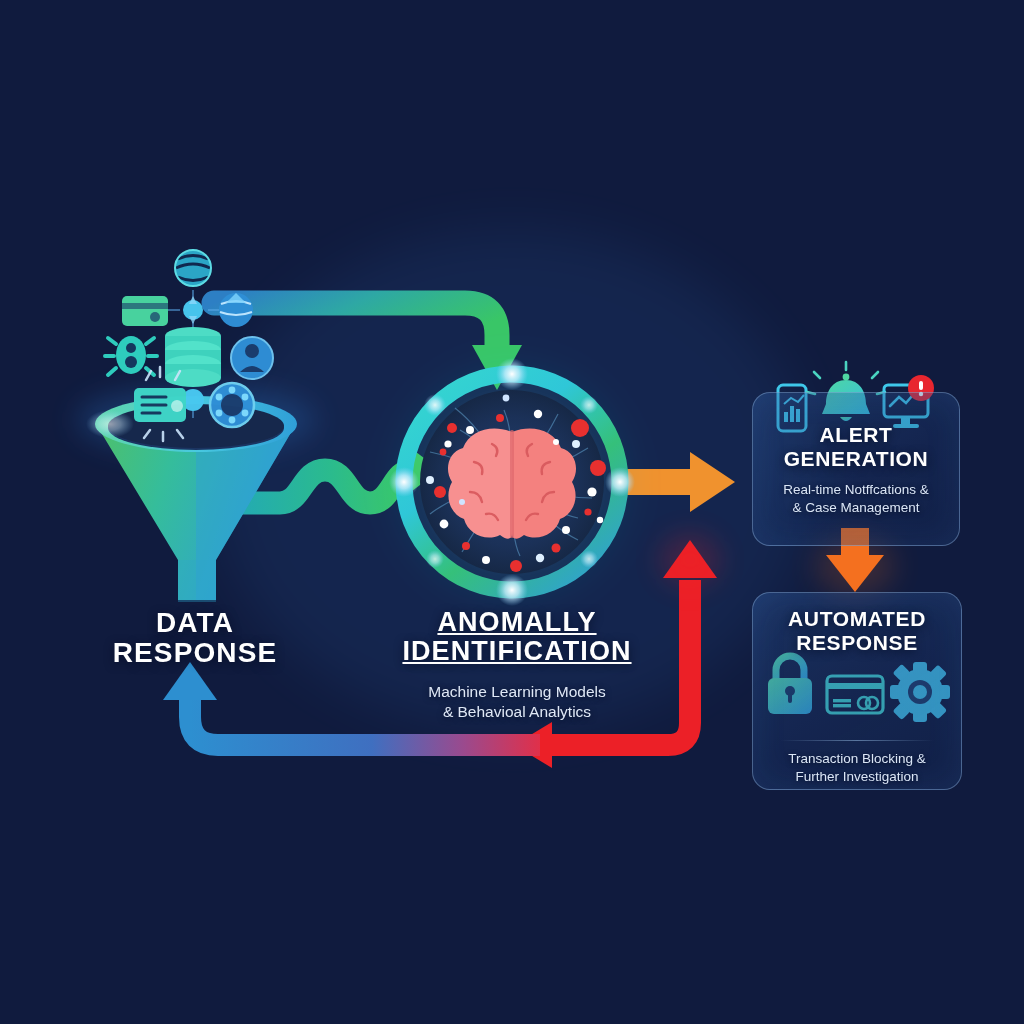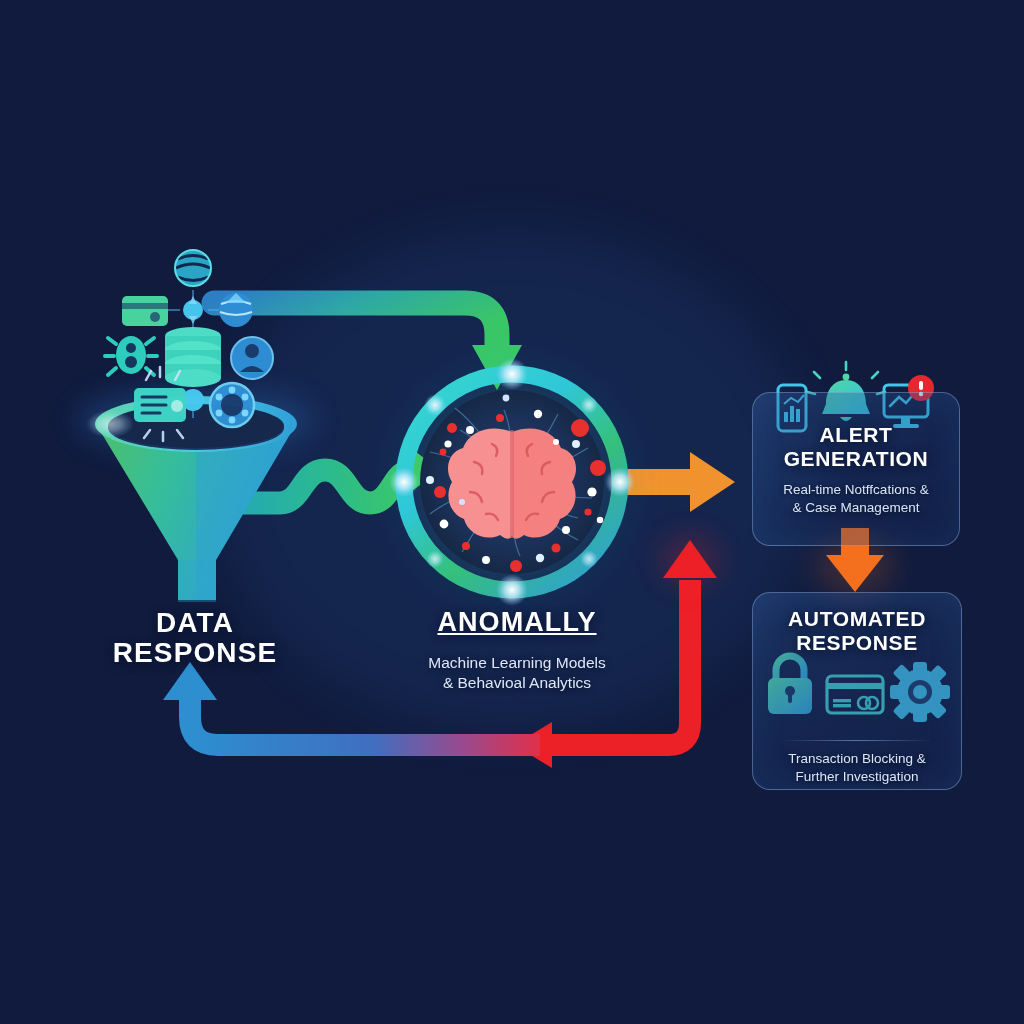--- a/index.html
+++ b/index.html
@@ -425,20 +425,21 @@
   <div class="label" id="lbl-ingestion">
     <div class="t1">
       <div>DATA</div>
       <div>RESPONSE</div>
     </div>
   </div>
 
   <div class="label" id="lbl-anomaly">
     <div class="t1">
       <div>ANOMALLY</div>
+      <div>IDENTIFICATION</div>
     </div>
     <div class="t2">
       <div>Machine Learning Models</div>
       <div>&amp; Behavioal Analytics</div>
     </div>
   </div>
 
   <div class="card" id="card-response">
     <div class="t1">
       <div>AUTOMATED</div>

